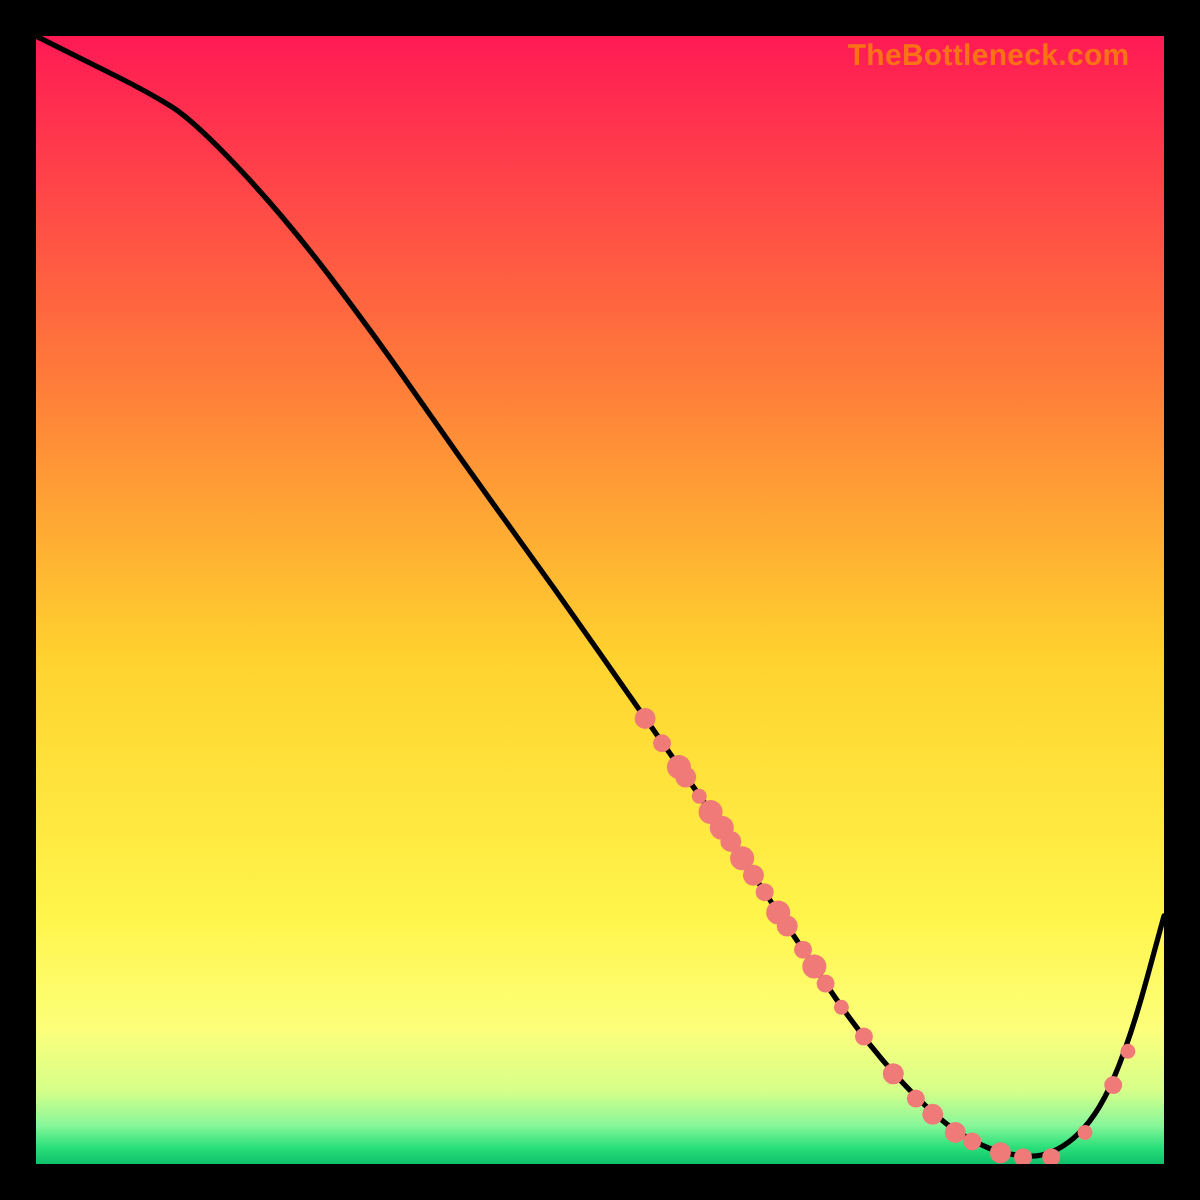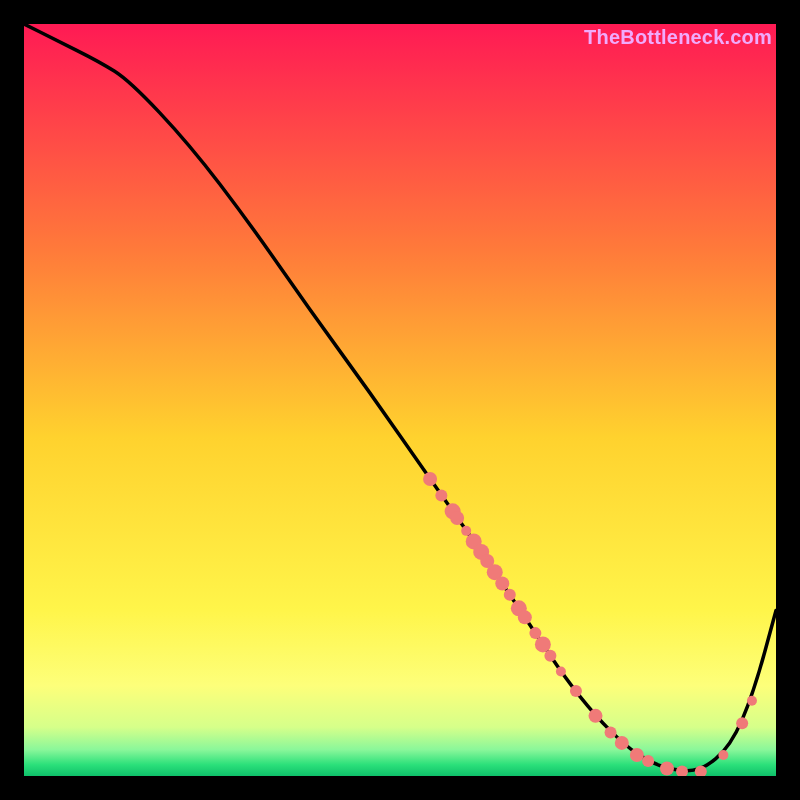--- a/index.html
+++ b/index.html
@@ -18,25 +18,25 @@
     height: 752px;
     background: #000000;
   }
   .plot-bg {
     position: absolute;
     inset: 0;
   }
   .watermark {
     position: absolute;
     top: 2px;
-    right: 4px;
+    right: 23px;
     font-family: Arial, Helvetica, sans-serif;
     font-size: 20px;
     font-weight: 600;
-    color: #f0abfc;
+    color: #f97316;
     letter-spacing: 0.2px;
     user-select: none;
   }
   svg {
     position: absolute;
     left: 0;
     top: 0;
   }
 </style>
 </head>

